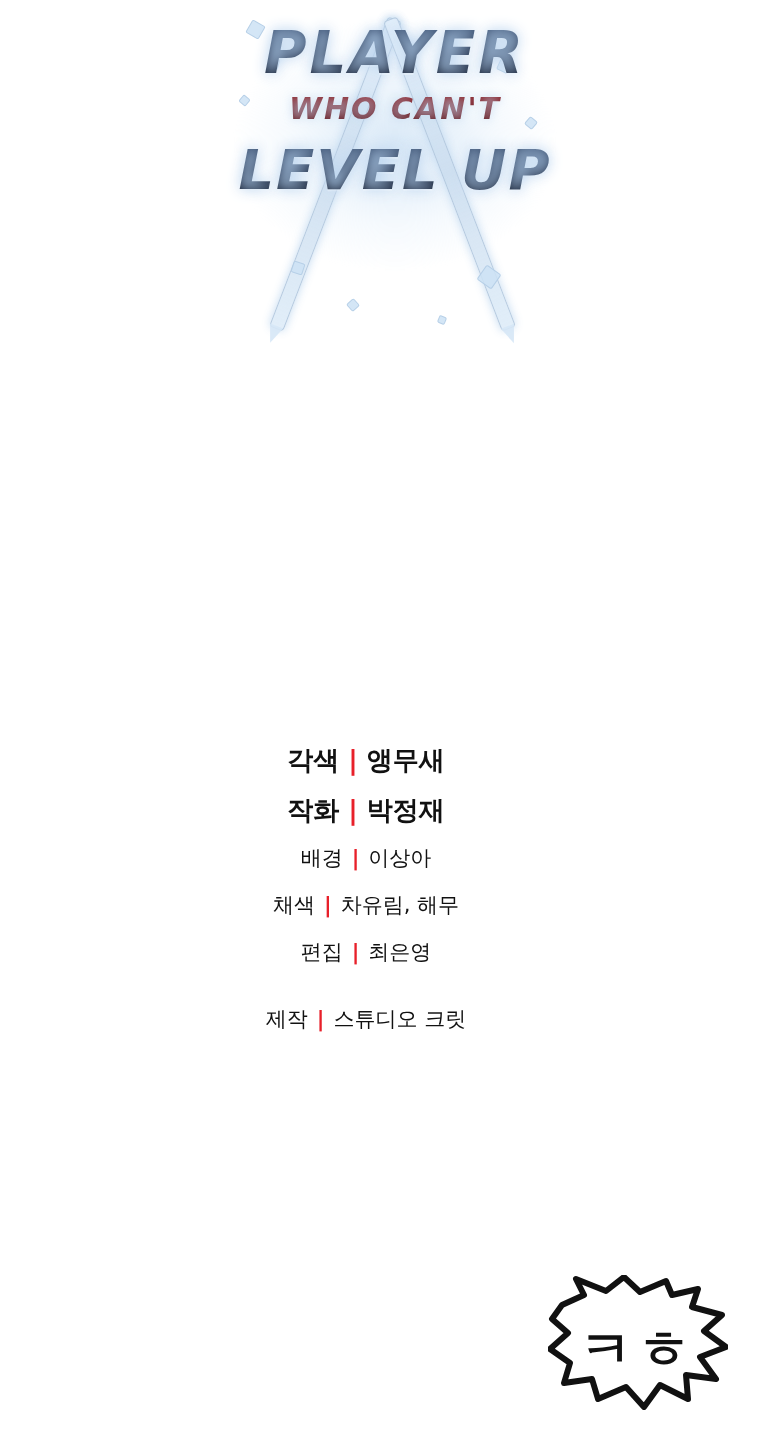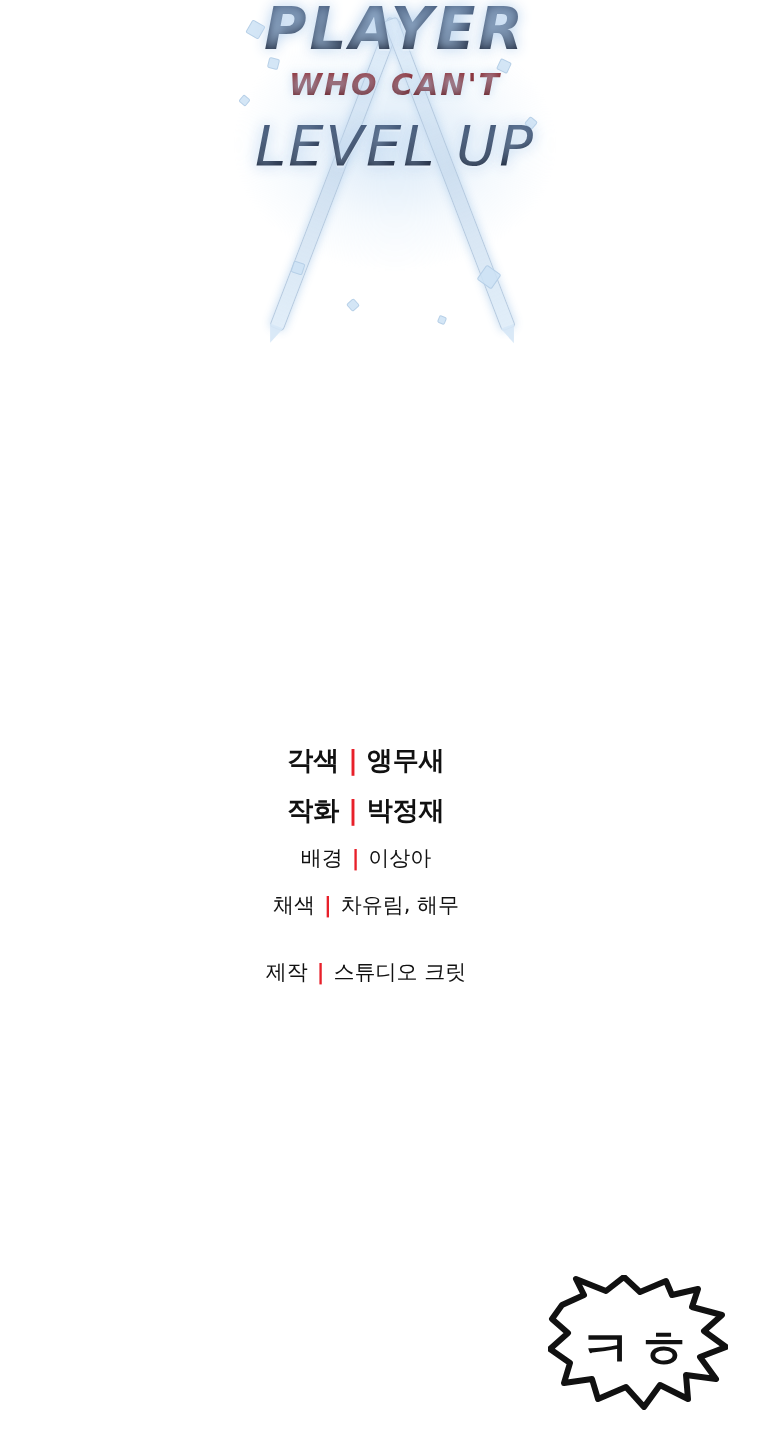--- a/index.html
+++ b/index.html
@@ -93,20 +93,21 @@
     width: 330px;
     text-align: center;
   }
   .line-player {
     font-family: "DejaVu Sans", sans-serif;
     font-weight: 700;
     font-style: italic;
     font-size: 58px;
     letter-spacing: 3px;
     line-height: 1;
+    margin-top: 24px;
     color: #1d2b47;
     background: linear-gradient(180deg, #3c5274 0%, #1b2740 55%, #0d1526 100%);
     -webkit-background-clip: text;
     background-clip: text;
     -webkit-text-fill-color: transparent;
     text-shadow: 0 0 14px rgba(176,206,236,0.95);
     filter: drop-shadow(0 2px 0 rgba(255,255,255,0.55));
   }
   .line-who {
     font-family: "DejaVu Sans", sans-serif;
@@ -118,21 +119,21 @@
     margin-top: 12px;
     color: #6d1319;
     background: linear-gradient(180deg, #8e1d23 0%, #5d1016 100%);
     -webkit-background-clip: text;
     background-clip: text;
     -webkit-text-fill-color: transparent;
     text-shadow: 0 0 10px rgba(190,214,238,0.8);
   }
   .line-level {
     font-family: "DejaVu Sans", sans-serif;
-    font-weight: 400;
+    font-weight: 700;
     font-style: italic;
     font-size: 56px;
     letter-spacing: 2px;
     line-height: 1;
     margin-top: 18px;
     color: #1d2b47;
     background: linear-gradient(180deg, #3c5274 0%, #1b2740 55%, #0d1526 100%);
     -webkit-background-clip: text;
     background-clip: text;
     -webkit-text-fill-color: transparent;
@@ -239,20 +240,23 @@
 
 
   <div class="credit-row minor">
     <span>배경</span><span class="sep">|</span><span>이상아</span>
   </div>
 
   <div class="credit-row minor">
     <span>채색</span><span class="sep">|</span><span>차유림, 해무</span>
   </div>
 
+  <div class="credit-row minor">
+    <span>편집</span><span class="sep">|</span><span>최은영</span>
+  </div>
 
   <div class="credit-row studio">
     <span>제작</span><span class="sep">|</span><span>스튜디오 크릿</span>
   </div>
 </div>
 
 <div class="sfx">
   <svg width="180" height="135" viewBox="0 0 180 135">
     <polygon points="14,30 36,20 28,4 58,16 76,2 92,17 118,6 124,20 150,14 144,32 174,40 156,56 178,72 152,82 168,104 138,100 140,124 112,110 96,132 78,112 50,124 44,104 16,108 22,88 2,74 20,58 4,44" fill="#ffffff" stroke="#111111" stroke-width="6" stroke-linejoin="round"></polygon>
   </svg>

